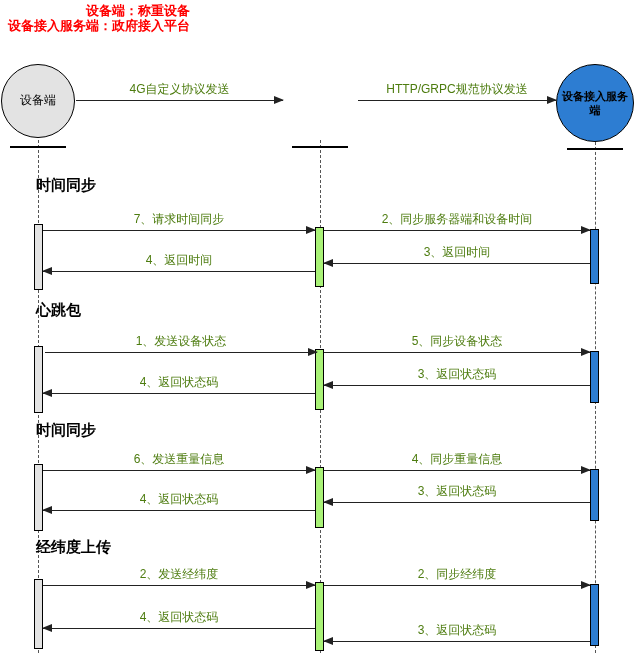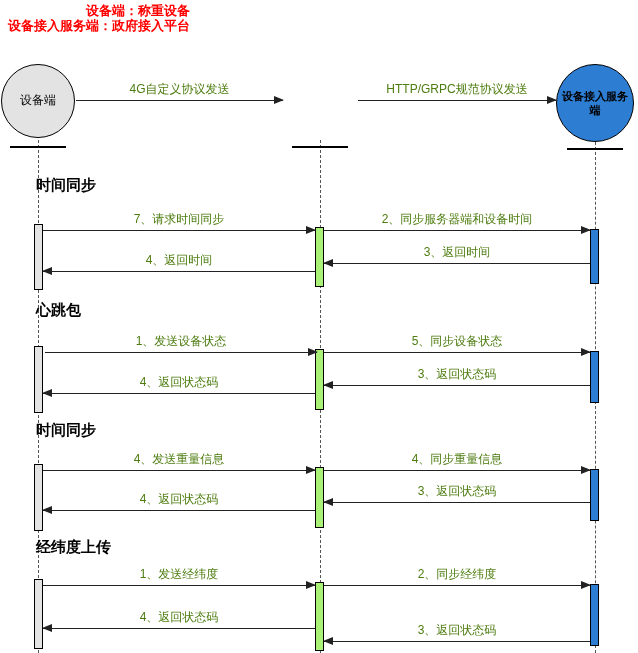--- a/index.html
+++ b/index.html
@@ -118,21 +118,21 @@
     <span class="ah ah-l"></span>
   </div>
 
   <div class="section-title" style="left:36px;top:421px">时间同步</div>
 
   <div class="act act-device" style="left:34px;top:464px;height:67px"></div>
   <div class="act act-cloud" style="left:315px;top:467px;height:61px"></div>
   <div class="act act-server" style="left:590px;top:469px;height:52px"></div>
 
   <div class="msg" style="left:43px;top:470px;width:272px">
-    <span class="msg-label">4、发送重量信息</span>
+    <span class="msg-label">6、发送重量信息</span>
     <span class="ah ah-r"></span>
   </div>
   <div class="msg" style="left:324px;top:470px;width:266px">
     <span class="msg-label">4、同步重量信息</span>
     <span class="ah ah-r"></span>
   </div>
   <div class="msg" style="left:324px;top:502px;width:266px">
     <span class="msg-label">3、返回状态码</span>
     <span class="ah ah-l"></span>
   </div>
@@ -141,21 +141,21 @@
     <span class="ah ah-l"></span>
   </div>
 
   <div class="section-title" style="left:36px;top:538px">经纬度上传</div>
 
   <div class="act act-device" style="left:34px;top:579px;height:70px"></div>
   <div class="act act-cloud" style="left:315px;top:582px;height:69px"></div>
   <div class="act act-server" style="left:590px;top:584px;height:62px"></div>
 
   <div class="msg" style="left:43px;top:585px;width:272px">
-    <span class="msg-label">1、发送经纬度</span>
+    <span class="msg-label">2、发送经纬度</span>
     <span class="ah ah-r"></span>
   </div>
   <div class="msg" style="left:324px;top:585px;width:266px">
     <span class="msg-label">2、同步经纬度</span>
     <span class="ah ah-r"></span>
   </div>
   <div class="msg" style="left:324px;top:641px;width:266px">
     <span class="msg-label">3、返回状态码</span>
     <span class="ah ah-l"></span>
   </div>

